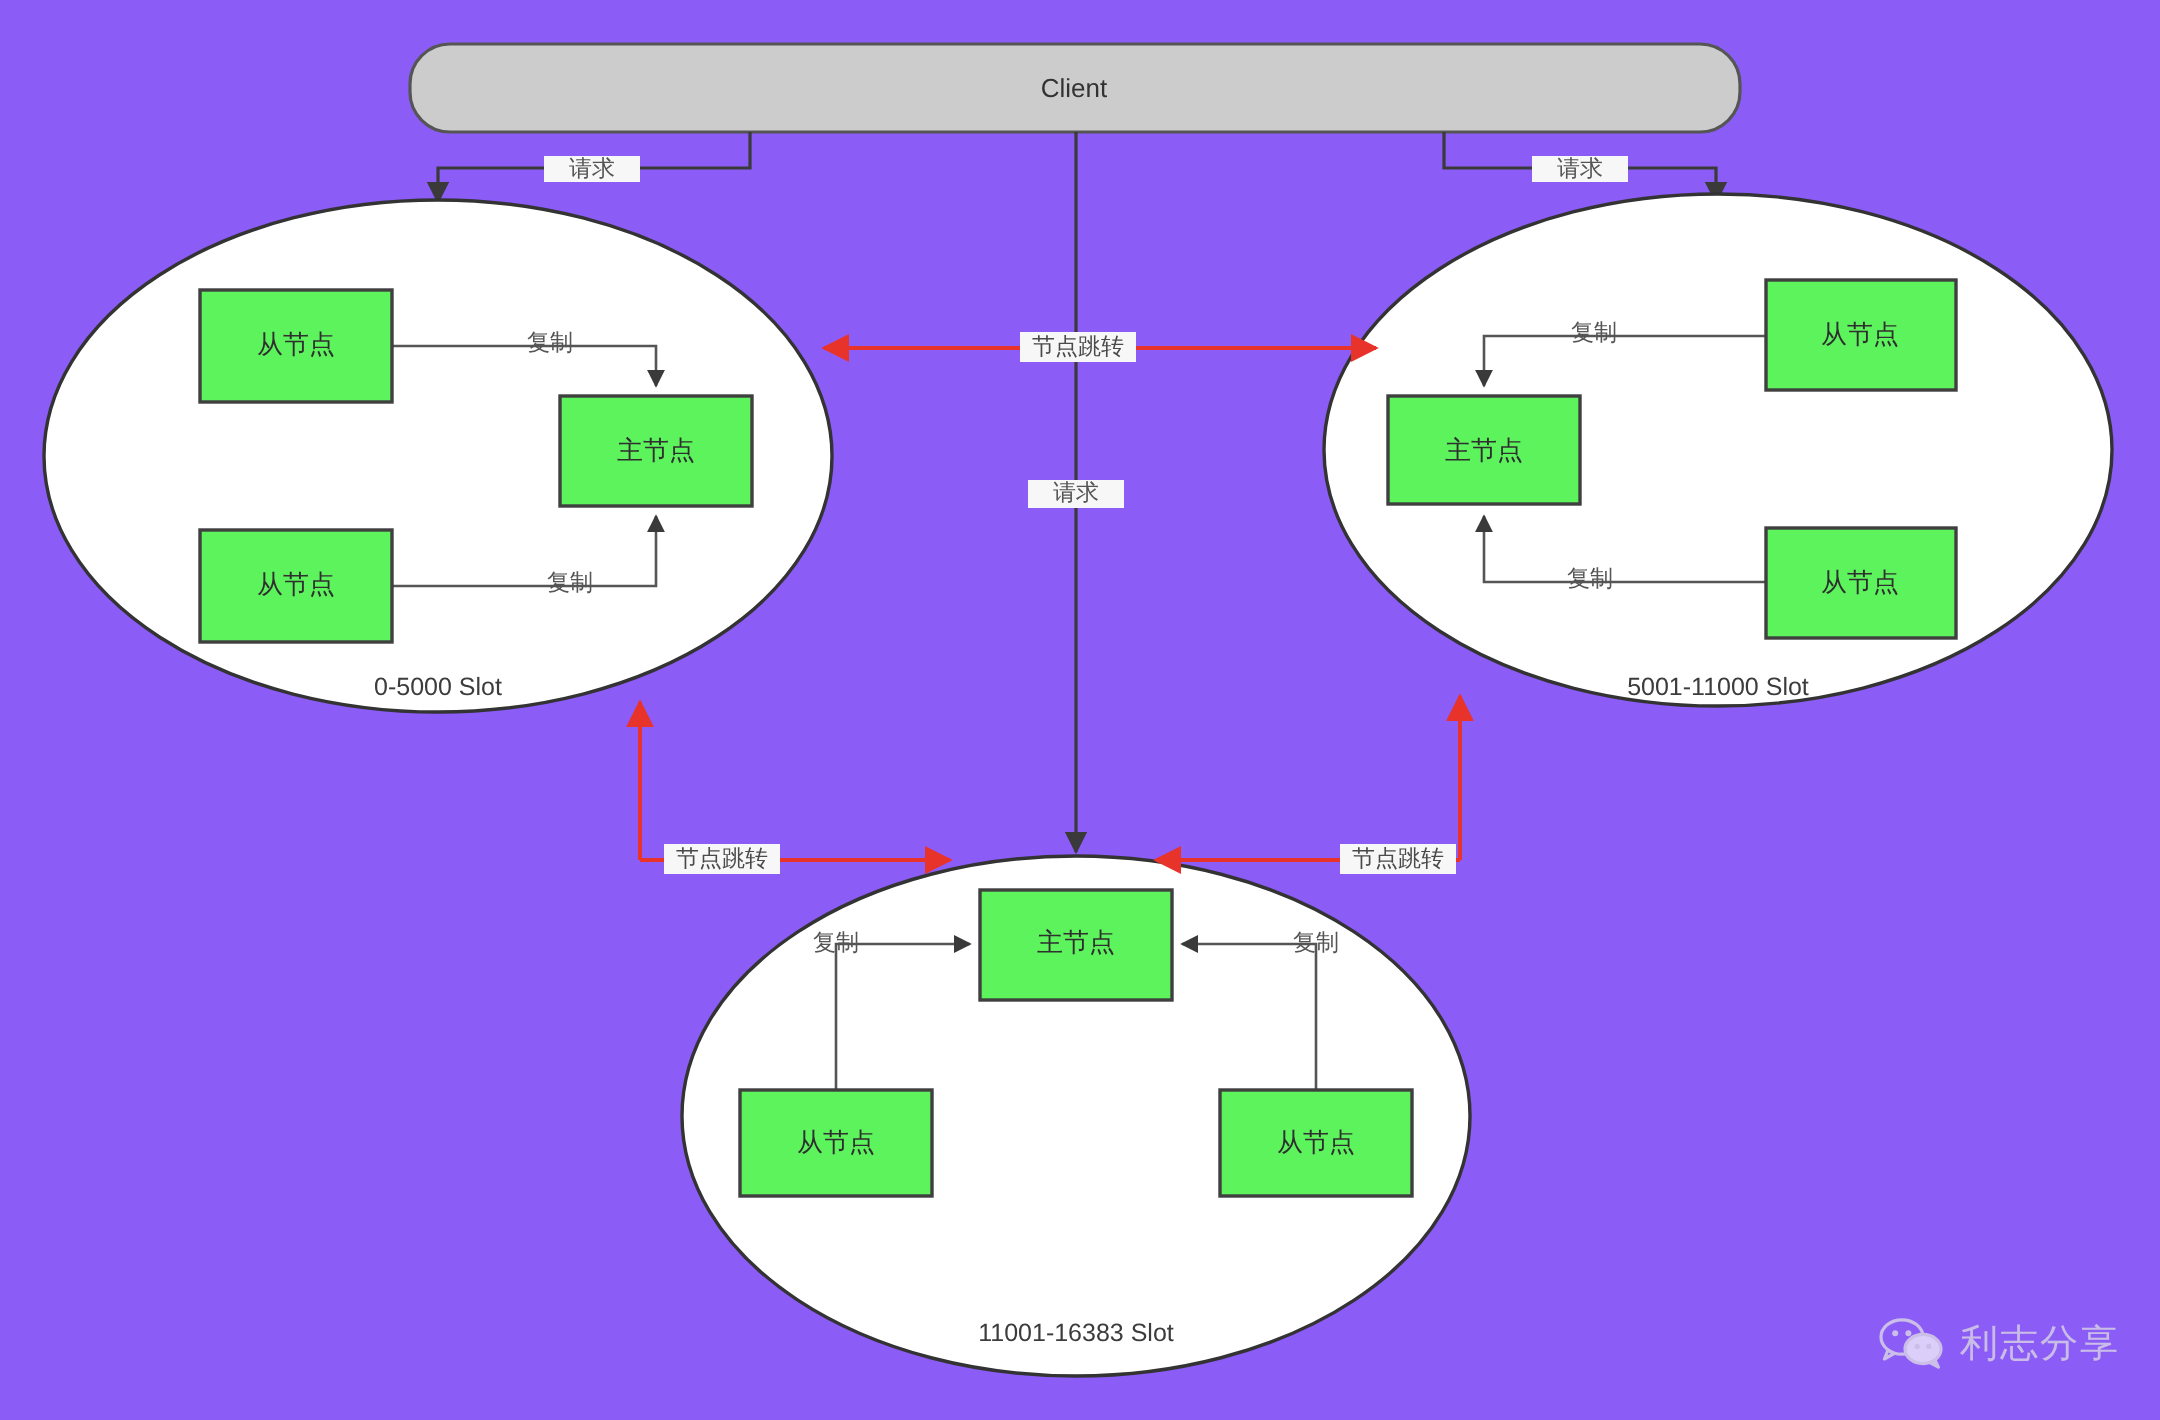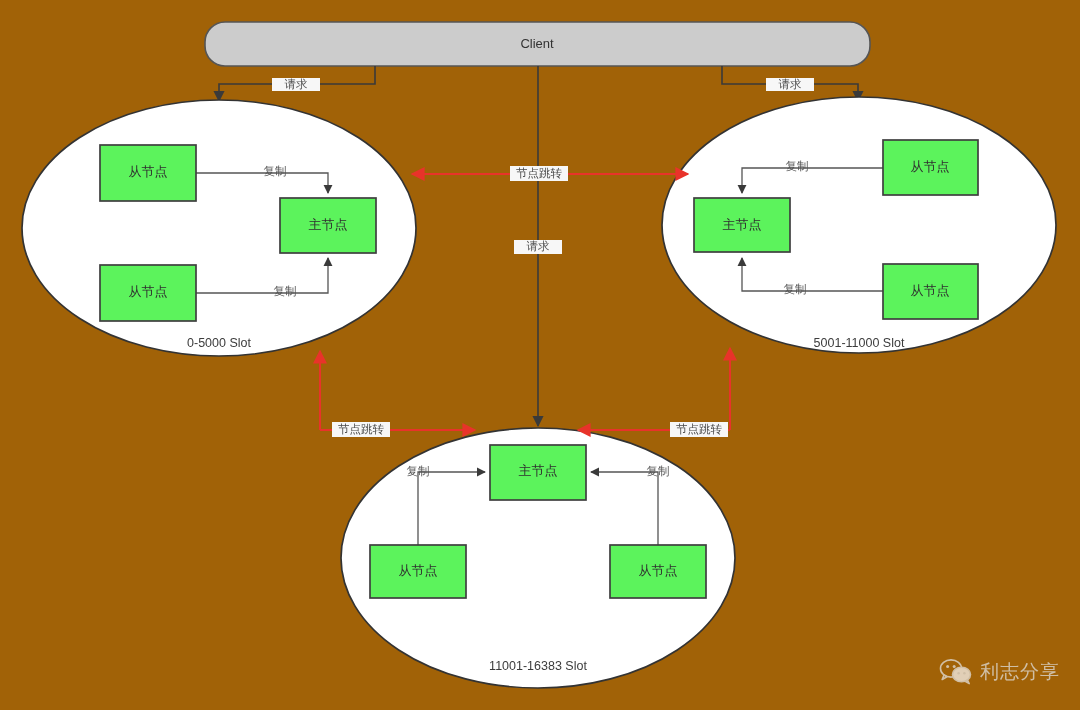--- a/index.html
+++ b/index.html
@@ -4,21 +4,21 @@
 <style>
   html, body {
     margin: 0;
     padding: 0;
     background: #ffffff;
   }
   #canvas {
     position: relative;
     width: 1080px;
     height: 710px;
-    background: #a16207;
+    background: #8b5cf6;
     font-family: "Liberation Sans", "DejaVu Sans", sans-serif;
     overflow: hidden;
   }
   #diagram-svg {
     position: absolute;
     left: 0; top: 0;
     width: 1080px;
     height: 710px;
   }
   .edge-line {

